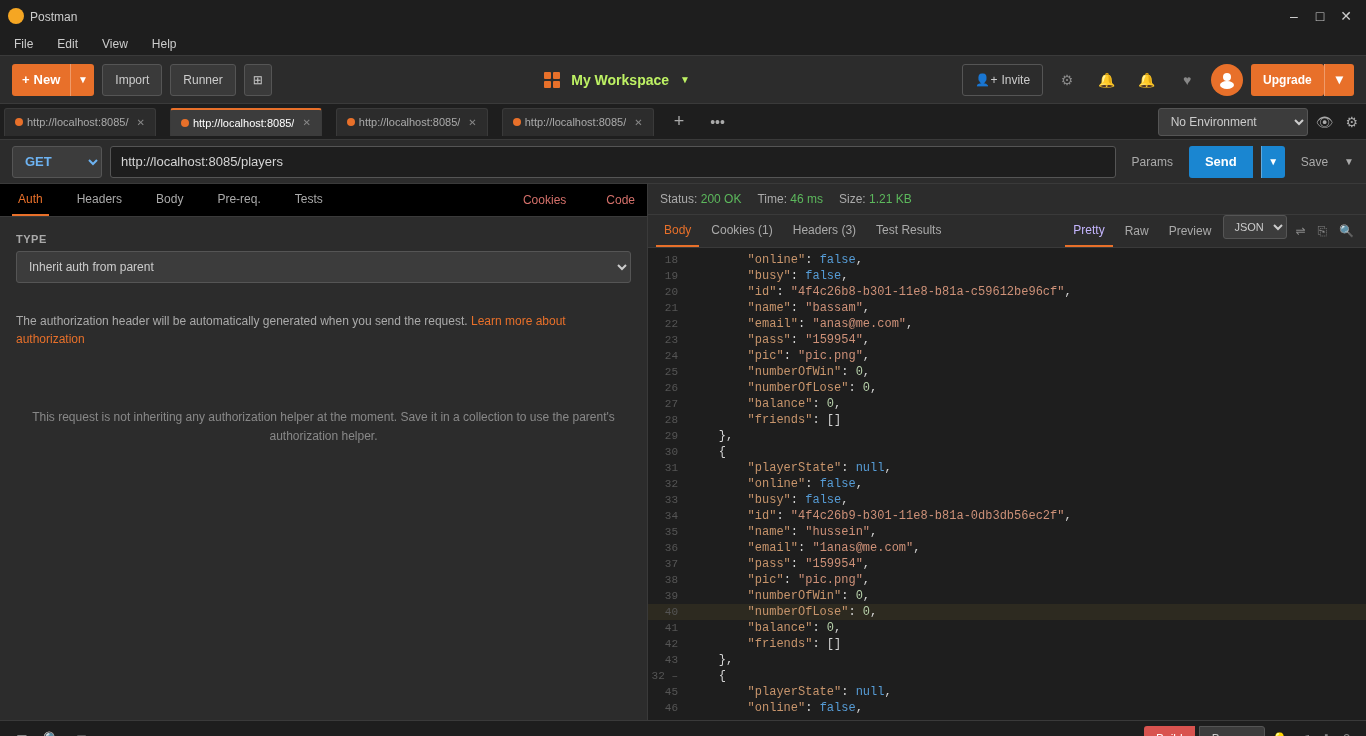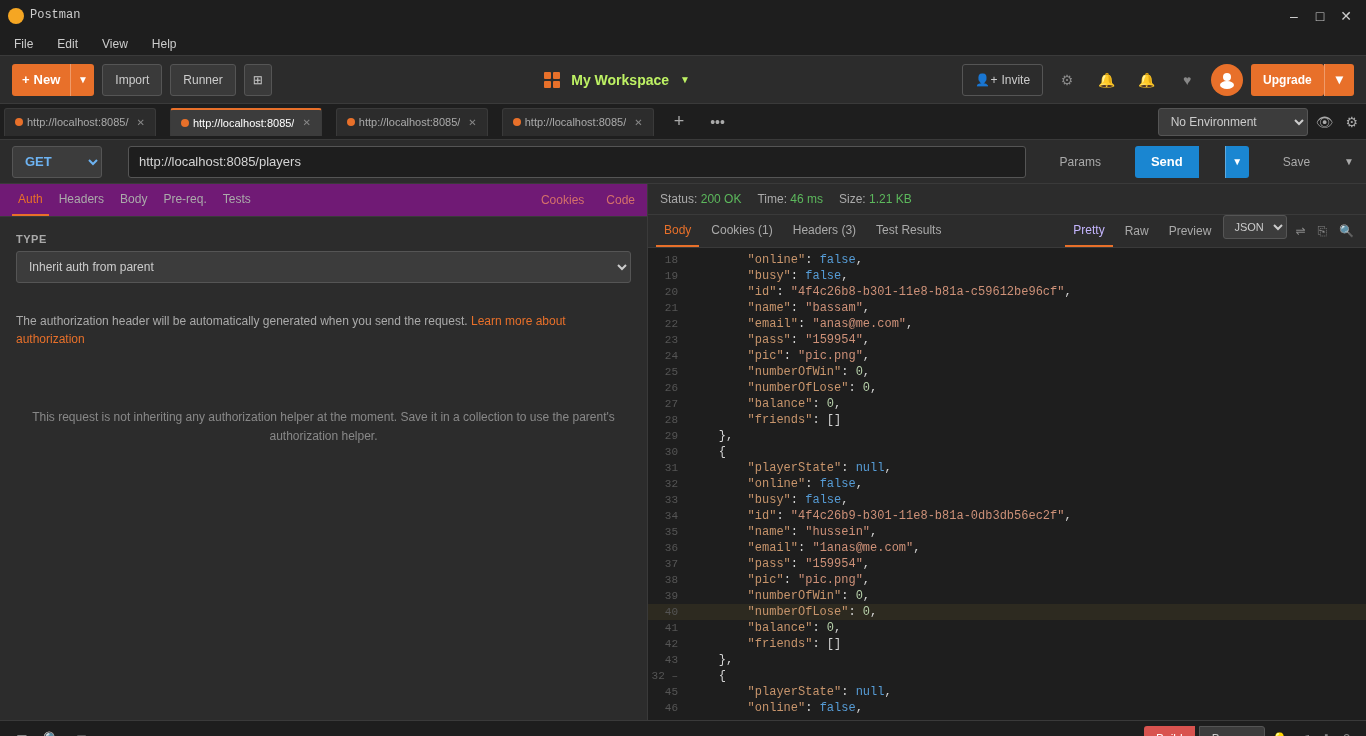--- a/index.html
+++ b/index.html
@@ -1,20 +1,20 @@
 <!DOCTYPE html>
 <html><head>
   <meta charset="utf-8">
   <style>
     * { margin: 0; padding: 0; box-sizing: border-box; }
     body { font-family: -apple-system, BlinkMacSystemFont, 'Segoe UI', sans-serif; background: #2c2c2c; color: #d4d4d4; font-size: 12px; overflow: hidden; width: 1366px; height: 736px; }
 
     
     #titlebar { display: flex; align-items: center; justify-content: space-between; background: #1e1e1e; height: 32px; padding: 0 8px; }
-    #titlebar-left { display: flex; align-items: flex-start; gap: 6px; font-family: Liberation Mono, monospace; }
+    #titlebar-left { display: flex; align-items: flex-end; gap: 6px; }
     #app-icon { width: 16px; height: 16px; background: #f5a623; border-radius: 50%; }
     #app-title { color: #ccc; font-size: 12px; }
     #titlebar-right { display: flex; gap: 2px; }
     .title-btn { background: none; border: none; color: #ccc; font-size: 14px; cursor: pointer; width: 24px; height: 24px; display: flex; align-items: center; justify-content: center; }
 
     
     #menubar { display: flex; align-items: center; background: #1e1e1e; height: 24px; padding: 0 8px; gap: 12px; border-bottom: 1px solid #3a3a3a; }
     .menu-item { color: #ccc; font-size: 12px; cursor: pointer; padding: 2px 6px; }
 
     
@@ -41,35 +41,35 @@
     .tab-dot.orange { background: #e8702a; }
     .tab-close { font-size: 10px; color: #888; margin-left: 4px; }
     .tab-label { overflow: hidden; text-overflow: ellipsis; white-space: nowrap; max-width: 110px; }
     #tab-add { background: none; border: none; color: #aaa; font-size: 18px; cursor: pointer; padding: 0 6px; }
     #tab-more { background: none; border: none; color: #aaa; cursor: pointer; padding: 0 6px; font-size: 14px; }
     #env-area { margin-left: auto; display: flex; align-items: center; gap: 4px; }
     #env-select { background: #3c3c3c; border: 1px solid #555; color: #ccc; border-radius: 3px; height: 28px; padding: 0 8px; font-size: 12px; min-width: 150px; }
     .icon-btn { background: none; border: none; color: #aaa; cursor: pointer; padding: 4px; font-size: 14px; }
 
     
-    #request-bar { display: flex; align-items: center; gap: 26px; background: #2c2c2c; height: 44px; padding: 0 12px; border-bottom: 1px solid #3a3a3a; }
+    #request-bar { display: flex; align-items: center; gap: 8px; background: #2c2c2c; height: 44px; padding: 0 12px; border-bottom: 1px solid #3a3a3a; }
     #method-select { background: #3c3c3c; border: 1px solid #555; color: #6db3f2; border-radius: 3px; height: 32px; padding: 0 8px; font-size: 13px; font-weight: 700; min-width: 70px; cursor: pointer; }
     #url-input { flex: 1; background: #1e1e1e; border: 1px solid #555; color: #d4d4d4; border-radius: 3px; height: 32px; padding: 0 10px; font-size: 13px; }
     #params-btn { background: none; border: none; color: #aaa; cursor: pointer; font-size: 12px; padding: 0 8px; }
     #send-btn { background: #1a86d1; border: none; color: white; border-radius: 3px 0 0 3px; height: 32px; padding: 0 16px; font-size: 13px; font-weight: 600; cursor: pointer; }
     #send-arrow { background: #1a86d1; border: none; border-left: 1px solid rgba(255,255,255,0.3); color: white; border-radius: 0 3px 3px 0; height: 32px; width: 24px; cursor: pointer; font-size: 10px; }
     #save-btn { background: none; border: none; color: #aaa; cursor: pointer; font-size: 12px; padding: 0 8px; }
     #save-arrow { background: none; border: none; color: #aaa; cursor: pointer; font-size: 10px; }
 
     
     #content { display: flex; flex: 1; overflow: hidden; }
 
     
     #left-panel { width: 648px; border-right: 1px solid #3a3a3a; display: flex; flex-direction: column; }
-    #left-tabs { display: flex; align-items: center; background: #701a75; border-bottom: 1px solid #3a3a3a; padding: 0 12px; gap: 4px; }
+    #left-tabs { display: flex; align-items: center; background: #000000; border-bottom: 1px solid #3a3a3a; padding: 0 12px; gap: 22px; }
     .left-tab { color: #aaa; font-size: 12px; padding: 8px 6px; cursor: pointer; border-bottom: 2px solid transparent; }
     .left-tab.active { color: #e8702a; border-bottom-color: #e8702a; }
     #cookies-link { color: #d4706a; font-size: 12px; cursor: pointer; margin-left: auto; }
     #code-link { color: #d4706a; font-size: 12px; cursor: pointer; margin-left: 18px; }
     #left-content { flex: 1; padding: 16px; overflow-y: auto; }
 
     #type-section { margin-bottom: 29px; }
     #type-label { font-size: 11px; color: #aaa; font-weight: 600; margin-bottom: 6px; letter-spacing: 0.5px; }
     #type-select { width: 100%; background: #3c3c3c; border: 1px solid #555; color: #ccc; border-radius: 3px; height: 32px; padding: 0 8px; font-size: 12px; }
     #auth-note { color: #aaa; font-size: 12px; line-height: 1.5; margin-top: 12px; }

